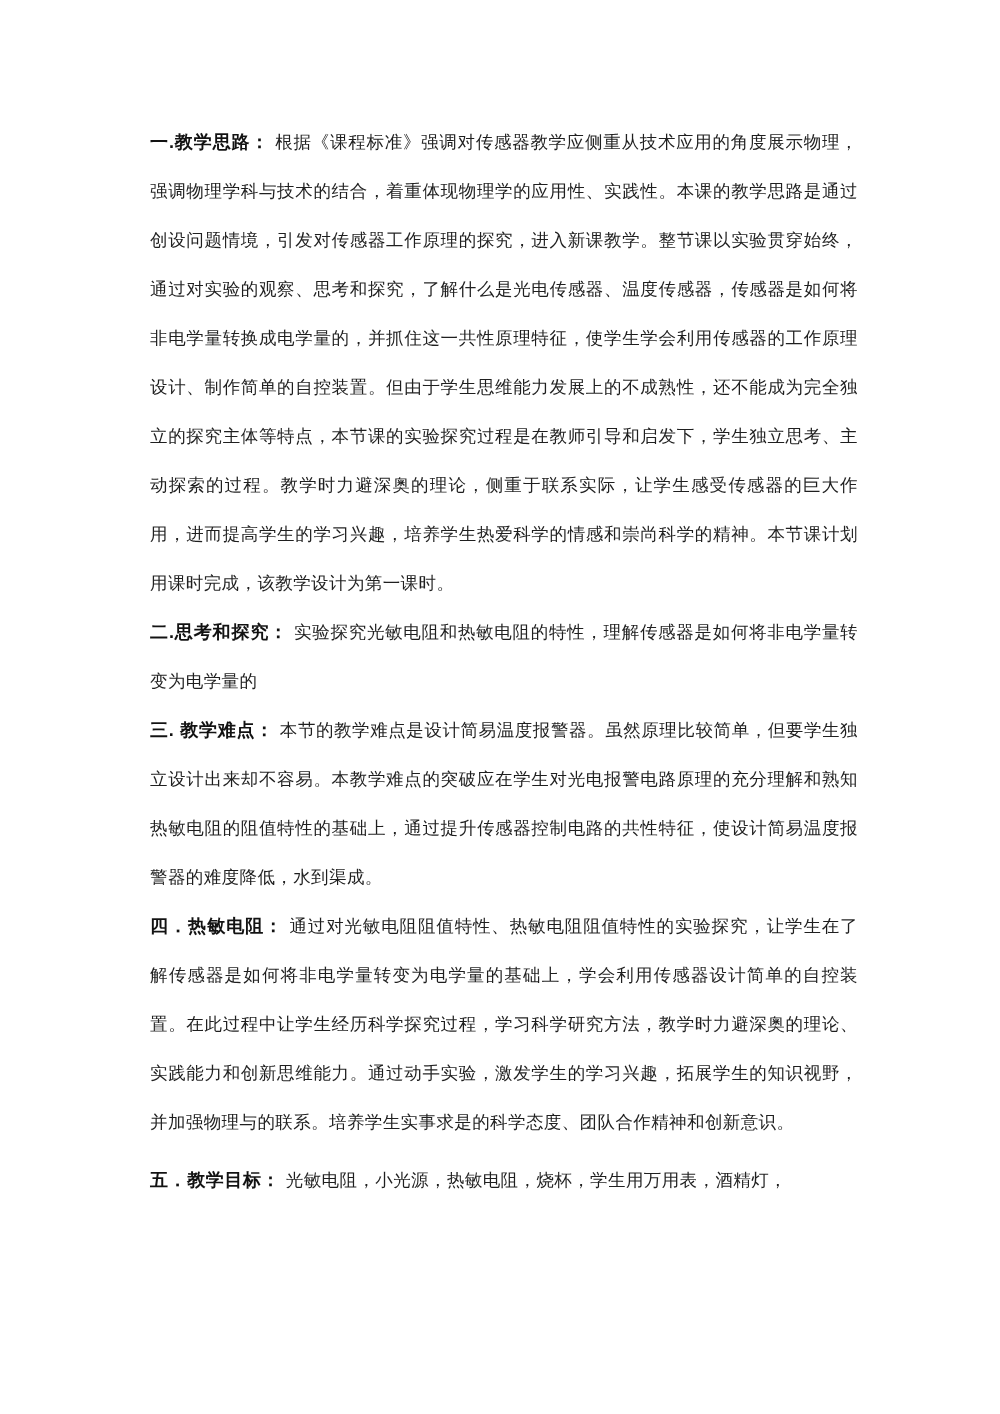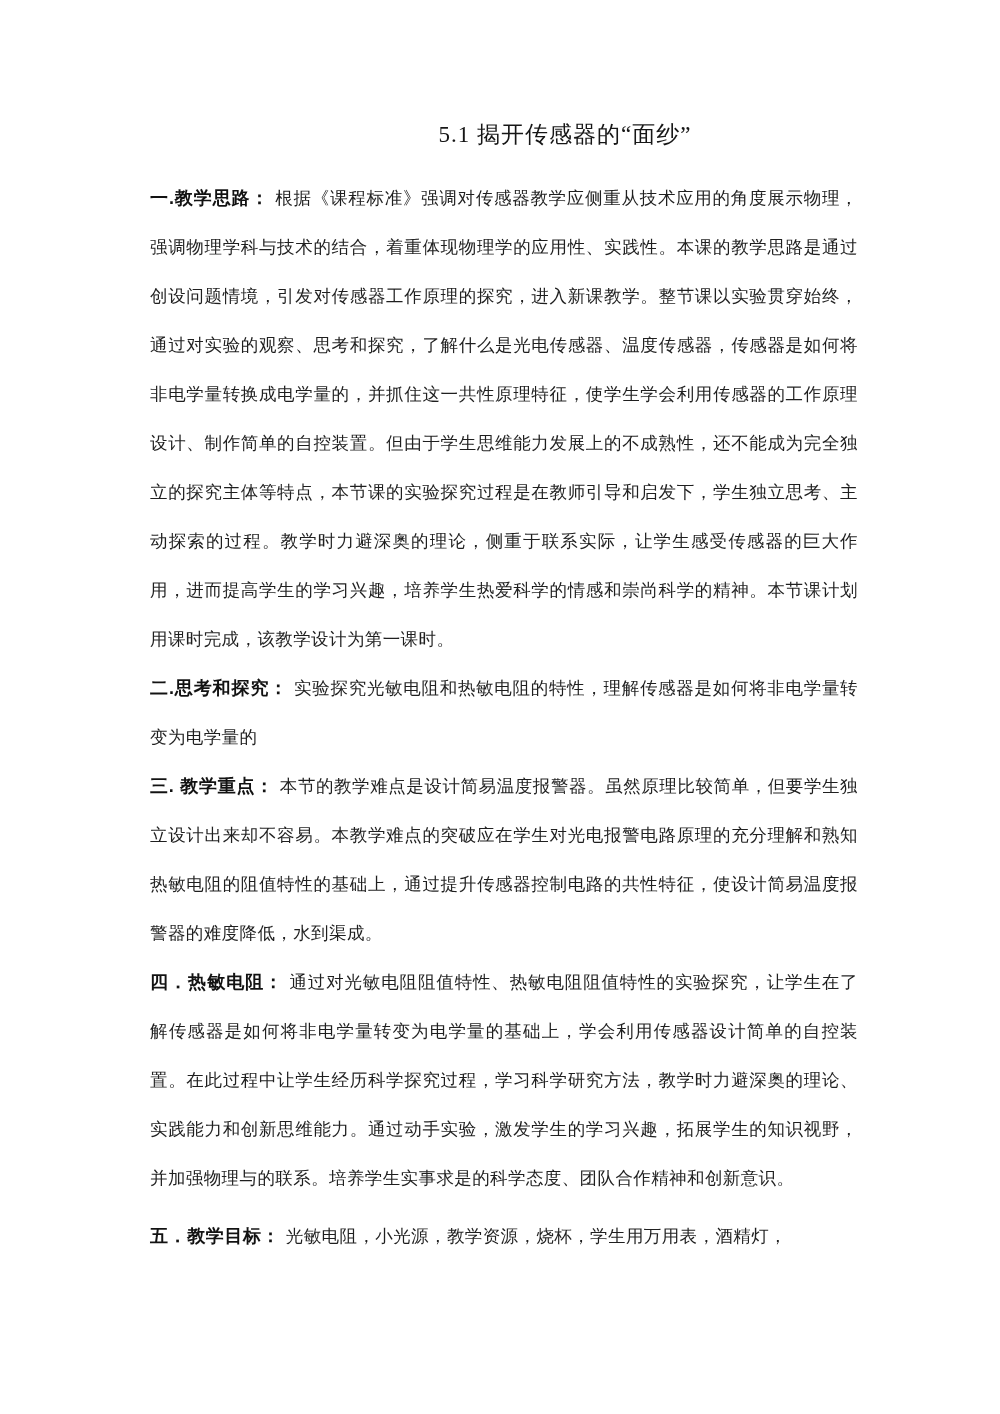--- a/index.html
+++ b/index.html
@@ -59,26 +59,25 @@
   .gap-top {
     margin-top: 9px;                
   }
 </style>
 </head>
 <body>
 
 <div class="page">
   <div class="content">
 
-    <h1 class="doc-title">5.1 揭开传感器的“面纱”</h1>
 
     <p class="para"><b class="h">一.教学思路：</b><span>根据《课程标准》强调对传感器教学应侧重从技术应用的角度展示物理，强调物理学科与技术的结合，着重体现物理学的应用性、实践性。本课的教学思路是通过创设问题情境，引发对传感器工作原理的探究，进入新课教学。整节课以实验贯穿始终，通过对实验的观察、思考和探究，了解什么是光电传感器、温度传感器，传感器是如何将非电学量转换成电学量的，并抓住这一共性原理特征，使学生学会利用传感器的工作原理设计、制作简单的自控装置。但由于学生思维能力发展上的不成熟性，还不能成为完全独立的探究主体等特点，本节课的实验探究过程是在教师引导和启发下，学生独立思考、主动探索的过程。教学时力避深奥的理论，侧重于联系实际，让学生感受传感器的巨大作用，进而提高学生的学习兴趣，培养学生热爱科学的情感和崇尚科学的精神。本节课计划用课时完成，该教学设计为第一课时。</span></p>
 
     <p class="para"><b class="h">二.思考和探究：</b><span>实验探究光敏电阻和热敏电阻的特性，理解传感器是如何将非电学量转变为电学量的</span></p>
 
-    <p class="para"><b class="h">三. 教学重点：</b><span>本节的教学难点是设计简易温度报警器。虽然原理比较简单，但要学生独立设计出来却不容易。本教学难点的突破应在学生对光电报警电路原理的充分理解和熟知热敏电阻的阻值特性的基础上，通过提升传感器控制电路的共性特征，使设计简易温度报警器的难度降低，水到渠成。</span></p>
+    <p class="para"><b class="h">三. 教学难点：</b><span>本节的教学难点是设计简易温度报警器。虽然原理比较简单，但要学生独立设计出来却不容易。本教学难点的突破应在学生对光电报警电路原理的充分理解和熟知热敏电阻的阻值特性的基础上，通过提升传感器控制电路的共性特征，使设计简易温度报警器的难度降低，水到渠成。</span></p>
 
     <p class="para"><b class="h">四．热敏电阻：</b><span>通过对光敏电阻阻值特性、热敏电阻阻值特性的实验探究，让学生在了解传感器是如何将非电学量转变为电学量的基础上，学会利用传感器设计简单的自控装置。在此过程中让学生经历科学探究过程，学习科学研究方法，教学时力避深奥的理论、实践能力和创新思维能力。通过动手实验，激发学生的学习兴趣，拓展学生的知识视野，并加强物理与的联系。培养学生实事求是的科学态度、团队合作精神和创新意识。</span></p>
 
-    <p class="para gap-top"><b class="h">五．教学目标：</b><span>光敏电阻，小光源，教学资源，烧杯，学生用万用表，酒精灯，</span></p>
+    <p class="para gap-top"><b class="h">五．教学目标：</b><span>光敏电阻，小光源，热敏电阻，烧杯，学生用万用表，酒精灯，</span></p>
 
   </div>
 </div>
 
 </body></html>

